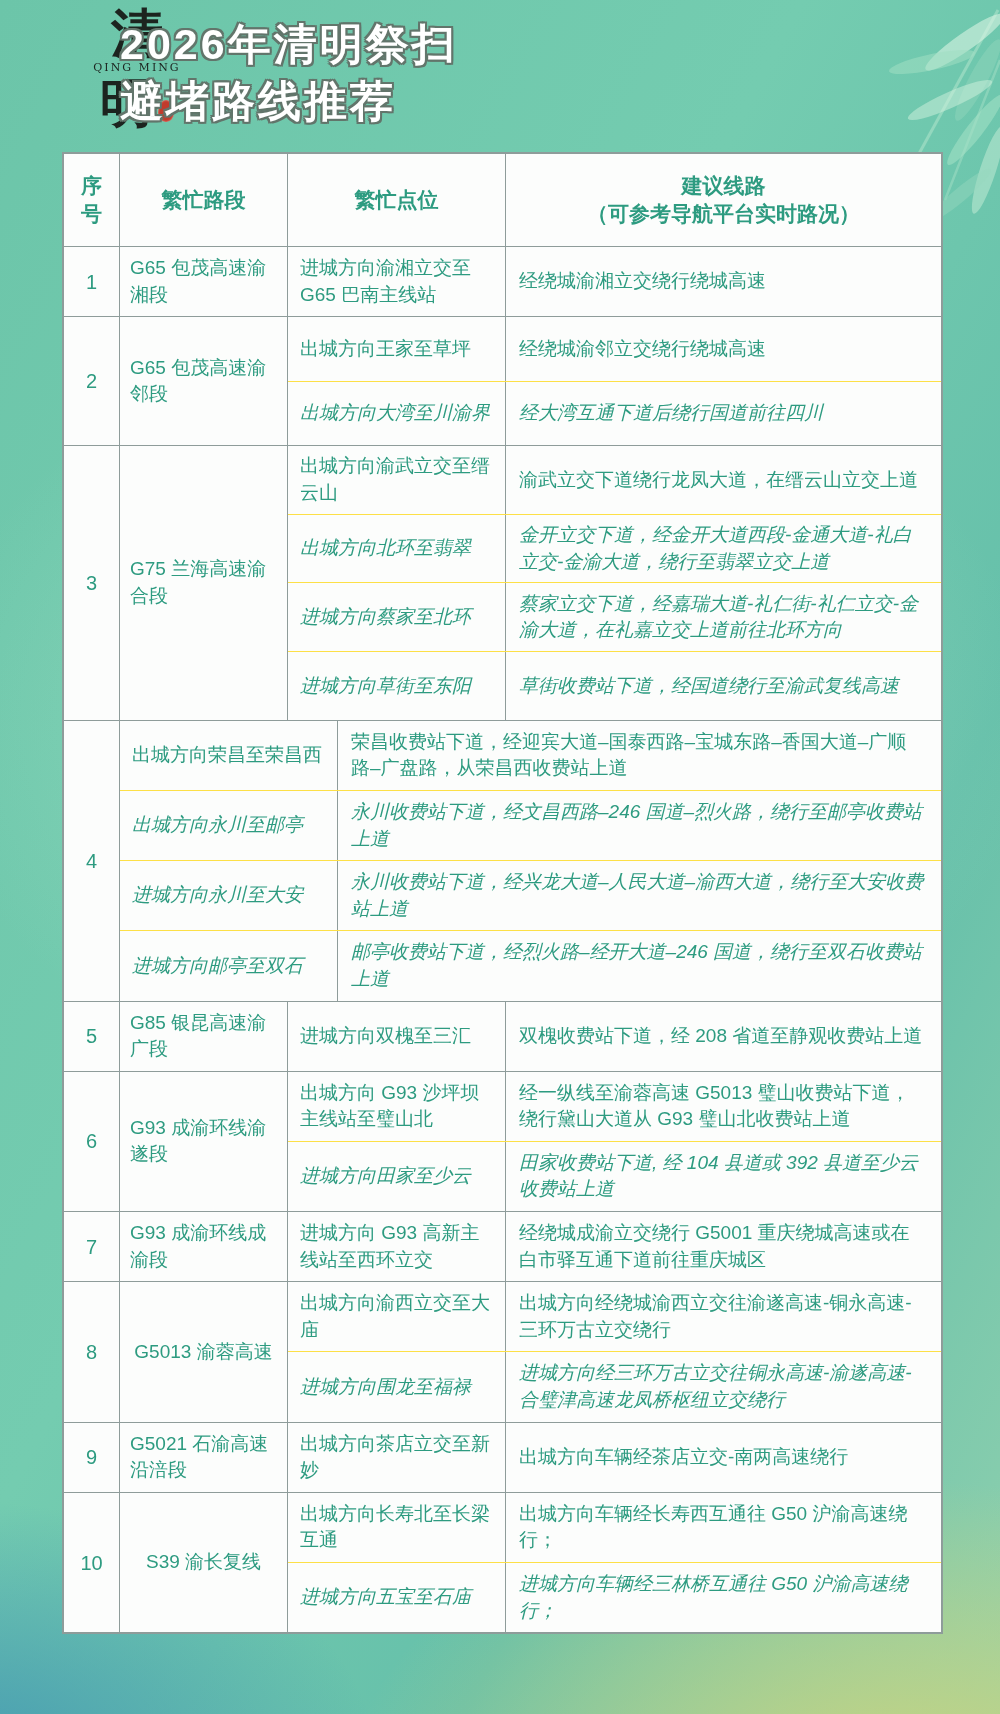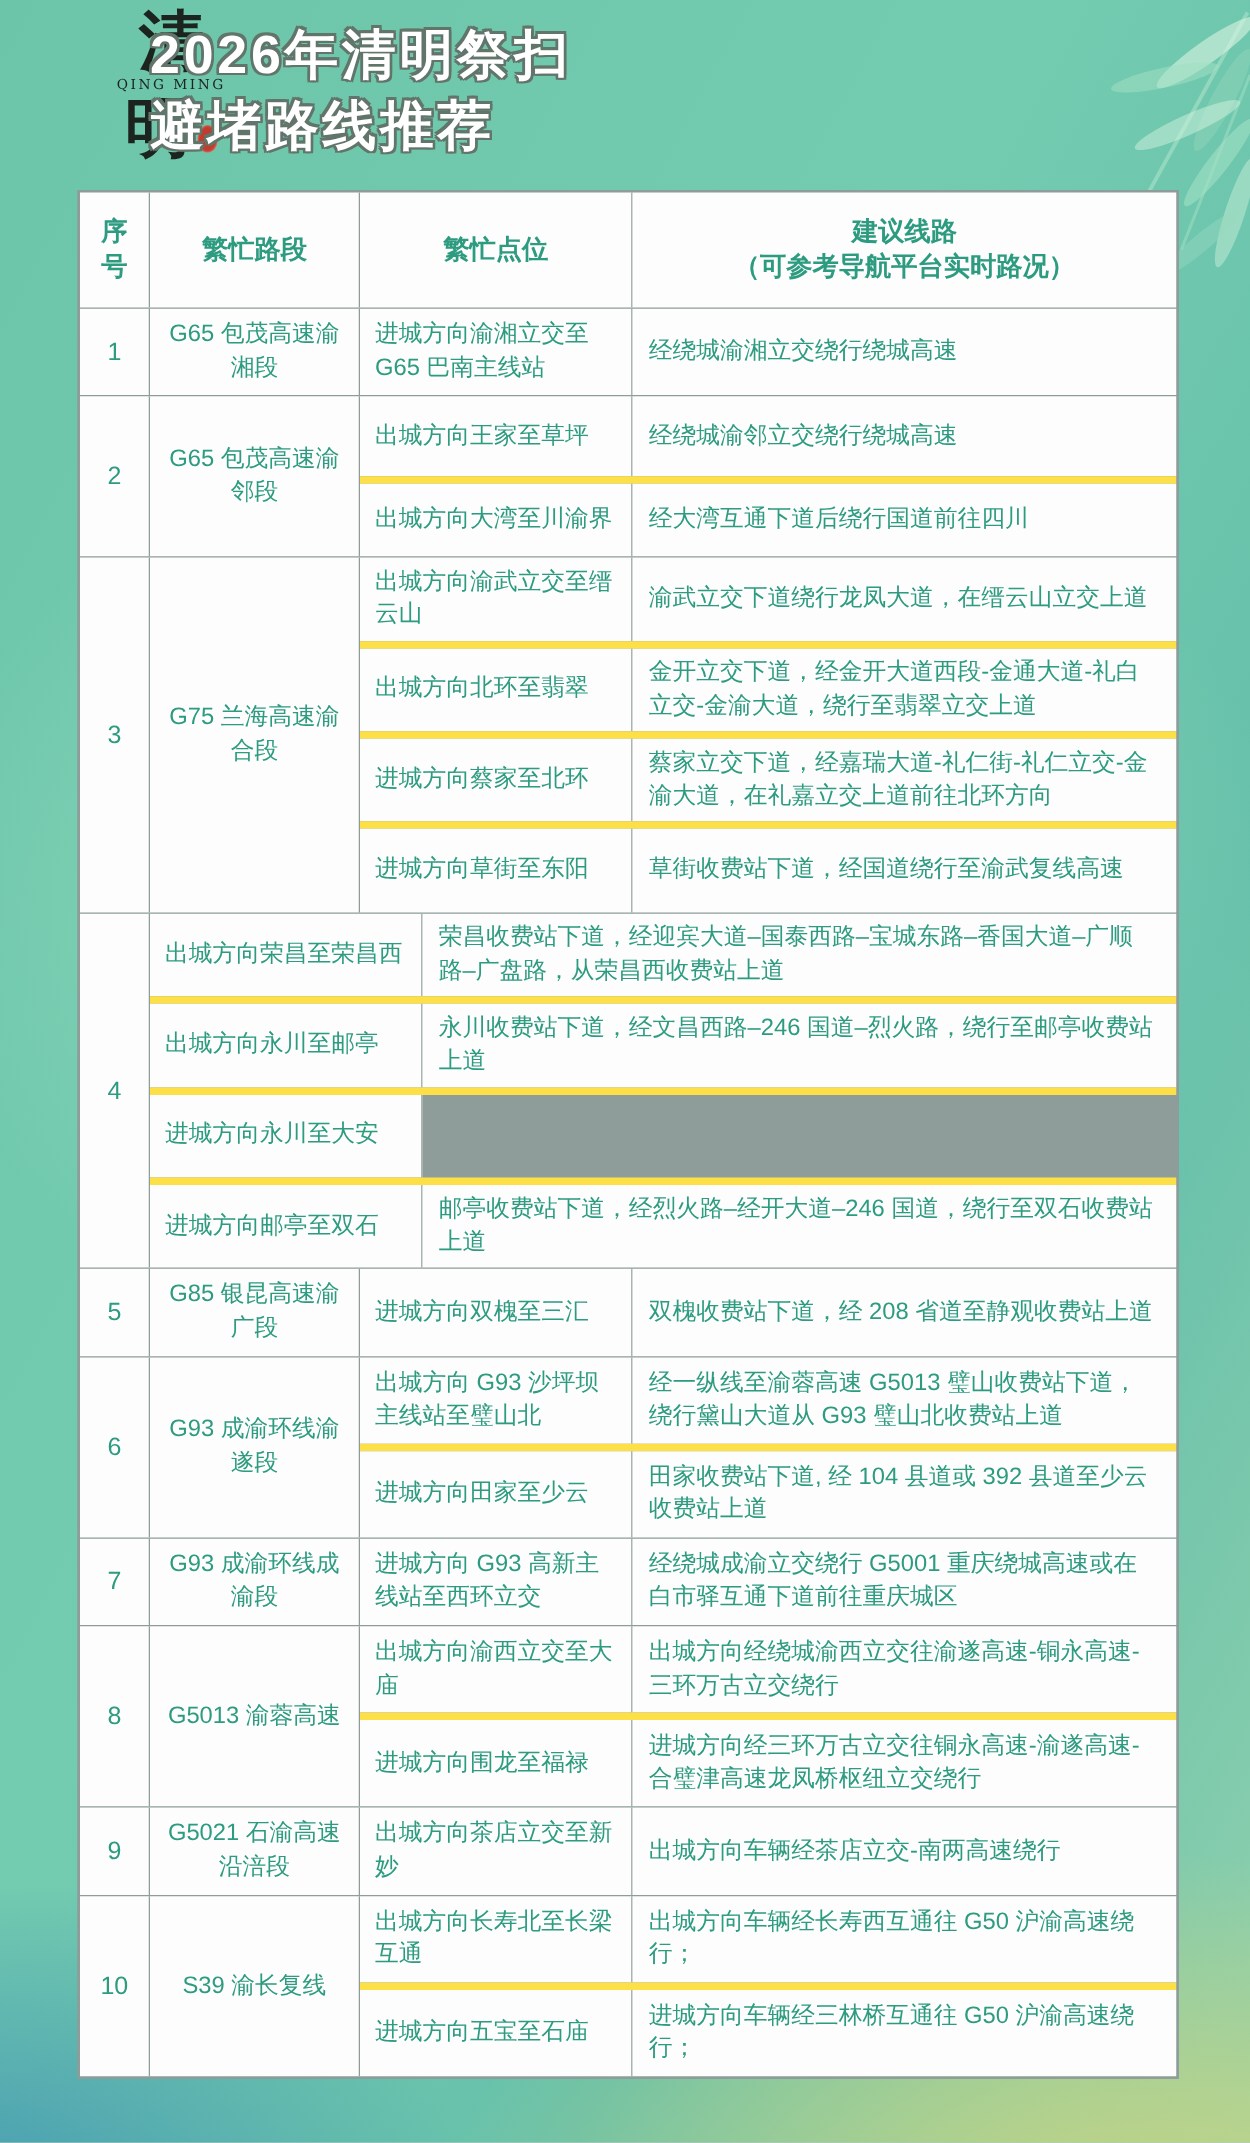--- a/index.html
+++ b/index.html
@@ -36,25 +36,25 @@
         white-space:pre-line; min-height:92px; padding:6px 4px; }
   .th.c-num { width:56px; }
   .th.c-sec { width:168px; }
   .th.c-pt  { width:218px; }
   .th.c-rt  { flex:1; }
   .th.c-num, .th.c-sec, .th.c-pt { border-right:1px solid #8e9c9a; }
   .group { display:flex; border-top:1px solid #8e9c9a; }
   .gcell { background:#fcfdfc; color:#2d9b80; font-size:19px; line-height:1.4;
            display:flex; align-items:center; }
   .g-num { width:56px; justify-content:center; border-right:1px solid #8e9c9a; font-size:20px; }
-  .g-sec { width:168px; justify-content:center; text-align:center; padding:8px 10px;
+  .g-sec { width:168px; justify-content:center; padding:8px 10px;
            border-right:1px solid #8e9c9a; }
   .pairs { flex:1; display:flex; flex-direction:column; }
   .pair { display:flex; flex:1; min-height:64px; }
-  .pair + .pair { border-top:6px solid #fde047; }
+  .pair + .pair { border-top:1px solid #fde047;font-style:italic; }
   .p-pt { width:218px; padding:8px 12px; border-right:1px solid #8e9c9a; }
   .p-rt { flex:1; padding:8px 13px; }
 </style>
 </head>
 <body>
 
 <div class="page">
 
   <svg class="bamboo" viewBox="0 0 240 250" aria-hidden="true">
     <line x1="238" y1="10" x2="150" y2="170" stroke="rgba(190,235,210,0.45)" stroke-width="3"></line>
@@ -144,20 +144,21 @@
             <div class="pair">
       <div class="gcell p-pt">出城方向荣昌至荣昌西</div>
       <div class="gcell p-rt">荣昌收费站下道，经迎宾大道–国泰西路–宝城东路–香国大道–广顺路–广盘路，从荣昌西收费站上道</div>
     </div>
             <div class="pair">
       <div class="gcell p-pt">出城方向永川至邮亭</div>
       <div class="gcell p-rt">永川收费站下道，经文昌西路–246 国道–烈火路，绕行至邮亭收费站上道</div>
     </div>
             <div class="pair">
       <div class="gcell p-pt">进城方向永川至大安</div>
+      <div class="gcell p-rt">永川收费站下道，经兴龙大道–人民大道–渝西大道，绕行至大安收费站上道</div>
     </div>
             <div class="pair">
       <div class="gcell p-pt">进城方向邮亭至双石</div>
       <div class="gcell p-rt">邮亭收费站下道，经烈火路–经开大道–246 国道，绕行至双石收费站上道</div>
     </div>
           </div>
     </div>
         <div class="group">
       <div class="gcell g-num">5</div>
       <div class="gcell g-sec">G85 银昆高速渝广段</div>

